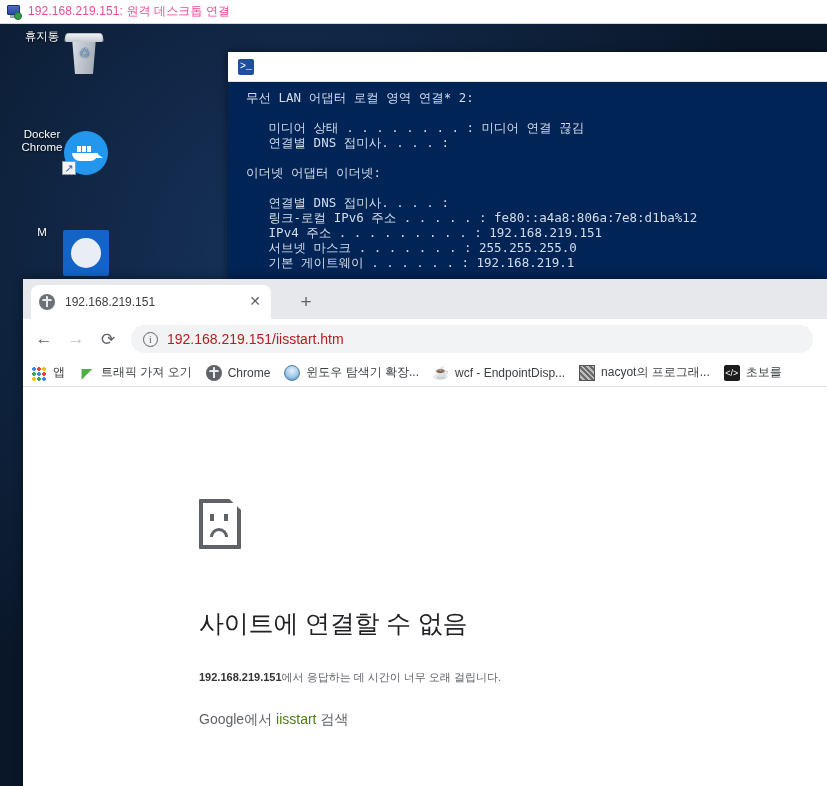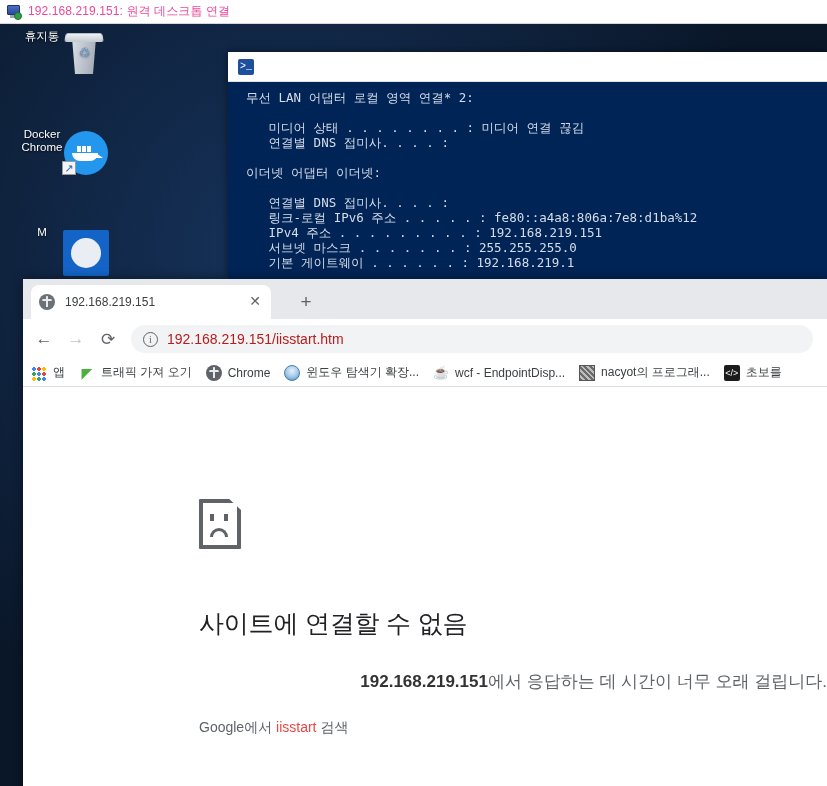--- a/index.html
+++ b/index.html
@@ -249,27 +249,27 @@
   #sad-doc .mouth {
     position: absolute; left: 11px; top: 29px; width: 18px; height: 9px;
     border: 3px solid #5f6368; border-bottom: none;
     border-radius: 9px 9px 0 0;
   }
   #page h1 {
     font-size: 25px; font-weight: normal; color: #202124;
     margin-bottom: 30px; letter-spacing: -0.2px;
   }
   #page .p-main {
-    font-size: 17px; color: #5f6368; margin-bottom: 26px; text-align: right;
+    font-size: 11px; color: #5f6368; margin-bottom: 26px;
   }
   #page .p-main b { color: #333333; font-weight: bold; }
   #page .p-search {
     font-size: 14px; color: #5f6368; margin-bottom: 28px;
   }
-  #page .p-search a { color: #ef4444; text-decoration: none; }
+  #page .p-search a { color: #4d7c0f; text-decoration: none; }
   #page .errcode {
     font-size: 11.5px; color: #80868b; letter-spacing: .2px;
   }
 
   
   #powershell {
     position: absolute; left: 228px; top: 28px; width: 599px; height: 227px;
     background: #012456; overflow: hidden;
     box-shadow: 0 0 8px rgba(0,0,0,.5);
   }

